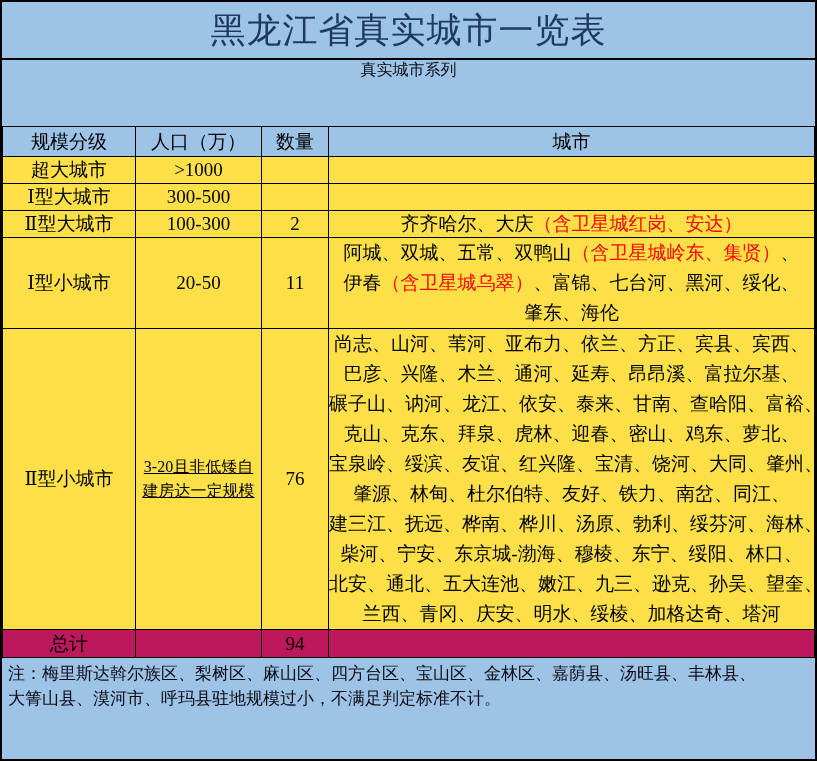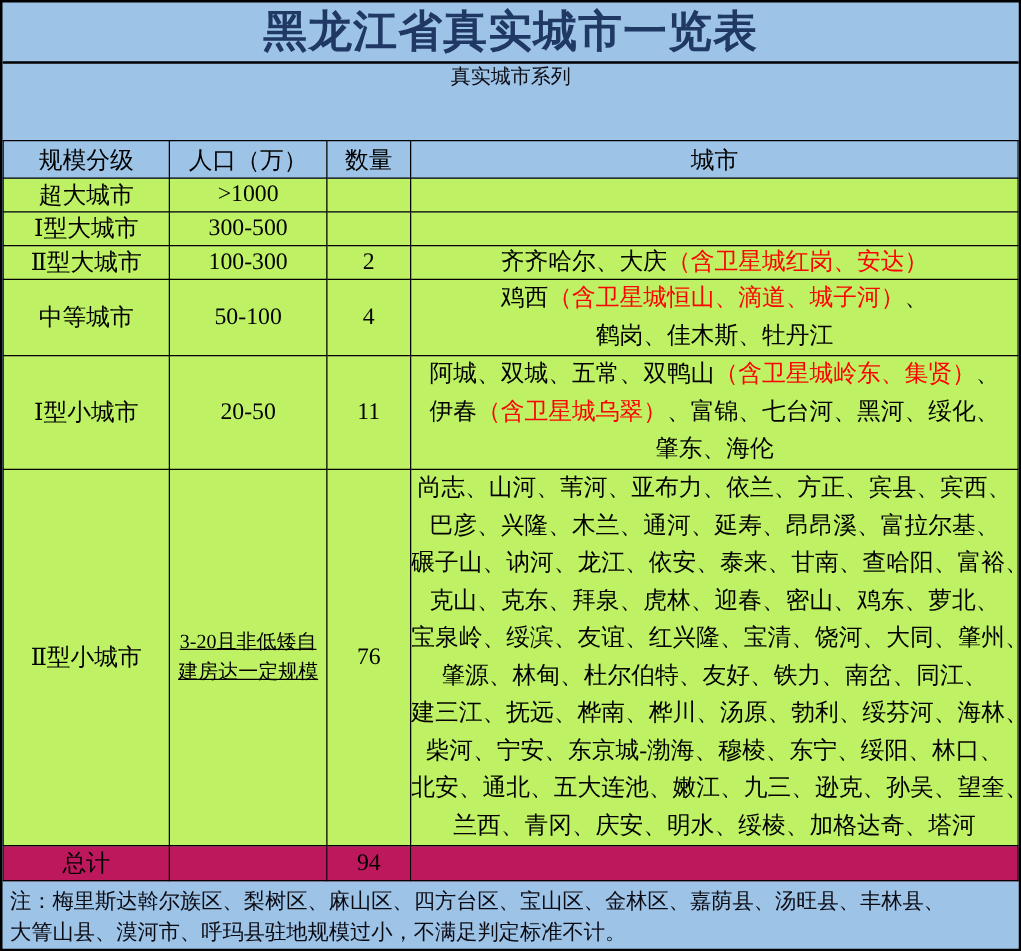--- a/index.html
+++ b/index.html
@@ -11,21 +11,21 @@
     width:817px;height:761px;
     box-sizing:border-box;
     background:#9DC3E6;
     border:2px solid #000;
     overflow:hidden;
     display:flex;flex-direction:column;
   }
   .title-bar{
     height:56px;
     display:flex;align-items:center;justify-content:center;
-    font-size:35px;font-weight:bold;color:#1F3864;
+    font-size:35px;font-weight:normal;color:#1F3864;
     letter-spacing:1px;
   }
   .subtitle-bar{
     height:28px;
     border-top:2px solid #000;
     display:flex;align-items:center;justify-content:space-between;
     padding:0 6px;box-sizing:border-box;
     font-family:"Liberation Sans","DejaVu Sans",sans-serif;
     font-size:16px;color:#0b0b14;flex-direction:column;
   }
@@ -42,21 +42,21 @@
     color:#000;
     text-align:center;
     vertical-align:middle;
   }
   table.city-table th{
     background:#9DC3E6;
     font-weight:normal;
     height:29px;
   }
   table.city-table td{
-    background:#bef264;
+    background:#fde047;
   }
   tr.total-row td{
     background:#be185d;
     height:27px;
   }
   td.c-cities{
     text-align:left;
     padding:1px 4px;
   }
   .city-line{
@@ -122,29 +122,20 @@
         </tr>
         <tr>
           <td class="c-level">Ⅱ型大城市</td>
           <td class="c-pop">100-300</td>
           <td class="c-count">2</td>
           <td class="c-cities">
             <div class="city-line"><span>齐齐哈尔、大庆</span><span class="red">（含卫星城红岗、安达）</span></div>
           </td>
         </tr>
         <tr class="multi">
-          <td class="c-level">中等城市</td>
-          <td class="c-pop">50-100</td>
-          <td class="c-count">4</td>
-          <td class="c-cities">
-            <div class="city-line"><span>鸡西</span><span class="red">（含卫星城恒山、滴道、城子河）</span><span>、</span></div>
-            <div class="city-line"><span>鹤岗、佳木斯、牡丹江</span></div>
-          </td>
-        </tr>
-        <tr class="multi">
           <td class="c-level">Ⅰ型小城市</td>
           <td class="c-pop">20-50</td>
           <td class="c-count">11</td>
           <td class="c-cities">
             <div class="city-line"><span>阿城、双城、五常、双鸭山</span><span class="red">（含卫星城岭东、集贤）</span><span>、</span></div>
             <div class="city-line"><span>伊春</span><span class="red">（含卫星城乌翠）</span><span>、富锦、七台河、黑河、绥化、</span></div>
             <div class="city-line"><span>肇东、海伦</span></div>
           </td>
         </tr>
         <tr class="multi">

